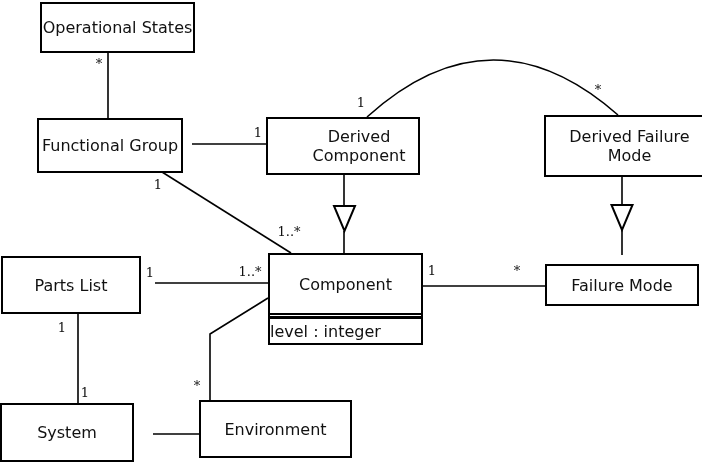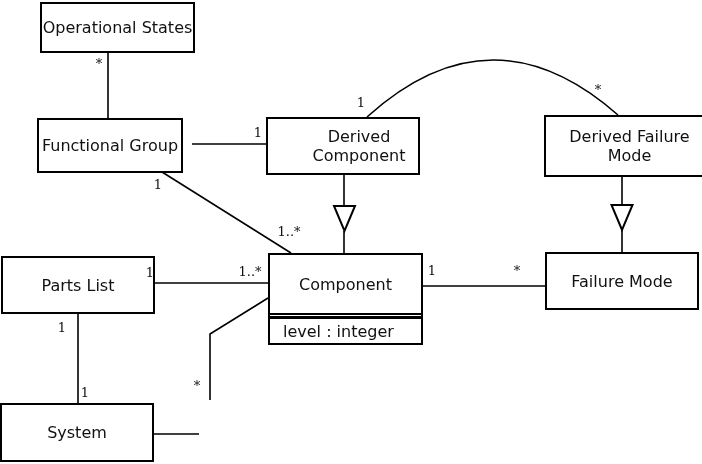--- a/index.html
+++ b/index.html
@@ -43,42 +43,41 @@
     justify-content: center;
     border-bottom: 2px solid #000000;
   }
   .uml-attrs {
     height: 24px;
     margin-top: 1px;
     border-top: 3px solid #000000;
     display: flex;
     align-items: center;
     justify-content: flex-start;
-    padding-left: 13px;
     text-align: left;
   }
   .mult {
     position: absolute;
     font-family: "DejaVu Serif", serif;
     font-size: 13px;
     color: #111111;
     transform: translate(-50%, -50%);
     z-index: 3;
     white-space: nowrap;
     line-height: 1;
   }
   
   #box-operational-states  { left: 40px;  top: 2px;   width: 155px; height: 51px; }
   #box-functional-group    { left: 37px;  top: 118px; width: 146px; height: 55px; }
   #box-derived-component   { left: 266px; top: 117px; width: 154px; height: 58px; padding-left: 32px; }
   #box-derived-failure-mode{ left: 544px; top: 115px; width: 171px; height: 62px; }
-  #box-parts-list          { left: 1px;   top: 256px; width: 154px; height: 58px; }
+  #box-parts-list          { left: 1px;   top: 256px; width: 140px; height: 58px; }
   #box-component           { left: 268px; top: 253px; width: 155px; height: 92px; }
-  #box-failure-mode        { left: 545px; top: 252px; width: 154px; height: 58px; align-items: center; }
-  #box-system              { left: 0px;   top: 403px; width: 154px; height: 59px; }
+  #box-failure-mode        { left: 545px; top: 264px; width: 154px; height: 42px; align-items: center; }
+  #box-system              { left: 0px;   top: 403px; width: 134px; height: 59px; }
   #box-environment         { left: 199px; top: 400px; width: 153px; height: 58px; }
   
   #m-opstates-fg   { left: 99px;  top: 63px;  }
   #m-fg-dc         { left: 258px; top: 132px; }
   #m-fg-comp-from  { left: 158px; top: 184px; }
   #m-fg-comp-to    { left: 289px; top: 231px; }
   #m-dc-dfm-from   { left: 361px; top: 102px; }
   #m-dc-dfm-to     { left: 598px; top: 89px;  }
   #m-pl-comp-from  { left: 150px; top: 272px; }
   #m-pl-comp-to    { left: 250px; top: 271px; }
@@ -141,20 +140,23 @@
   </div>
 
   <div class="uml-class" id="box-failure-mode">
     <span>Failure Mode</span>
   </div>
 
   <div class="uml-class" id="box-system">
     <span>System</span>
   </div>
 
+  <div class="uml-class" id="box-environment">
+    <span>Environment</span>
+  </div>
 
   <span class="mult" id="m-opstates-fg">*</span>
   <span class="mult" id="m-fg-dc">1</span>
   <span class="mult" id="m-fg-comp-from">1</span>
   <span class="mult" id="m-fg-comp-to">1..*</span>
   <span class="mult" id="m-dc-dfm-from">1</span>
   <span class="mult" id="m-dc-dfm-to">*</span>
   <span class="mult" id="m-pl-comp-from">1</span>
   <span class="mult" id="m-pl-comp-to">1..*</span>
   <span class="mult" id="m-comp-fm-from">1</span>

